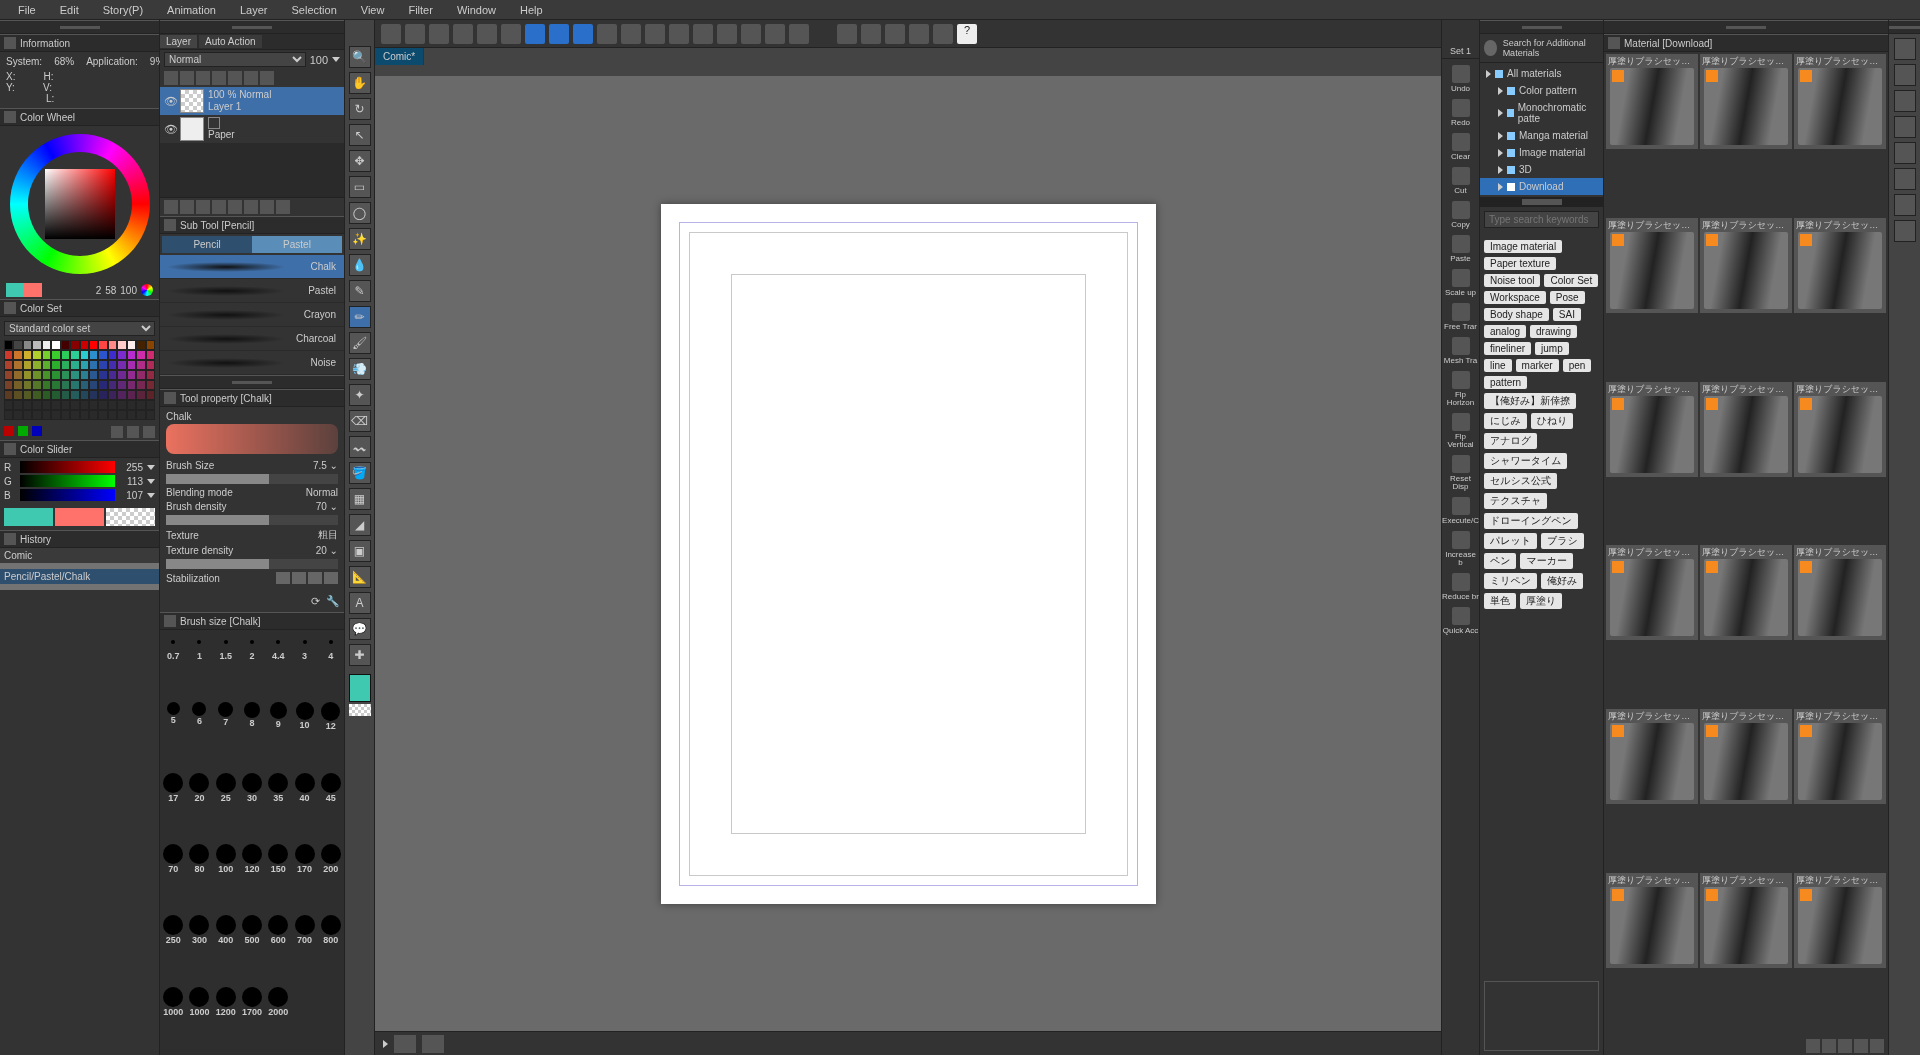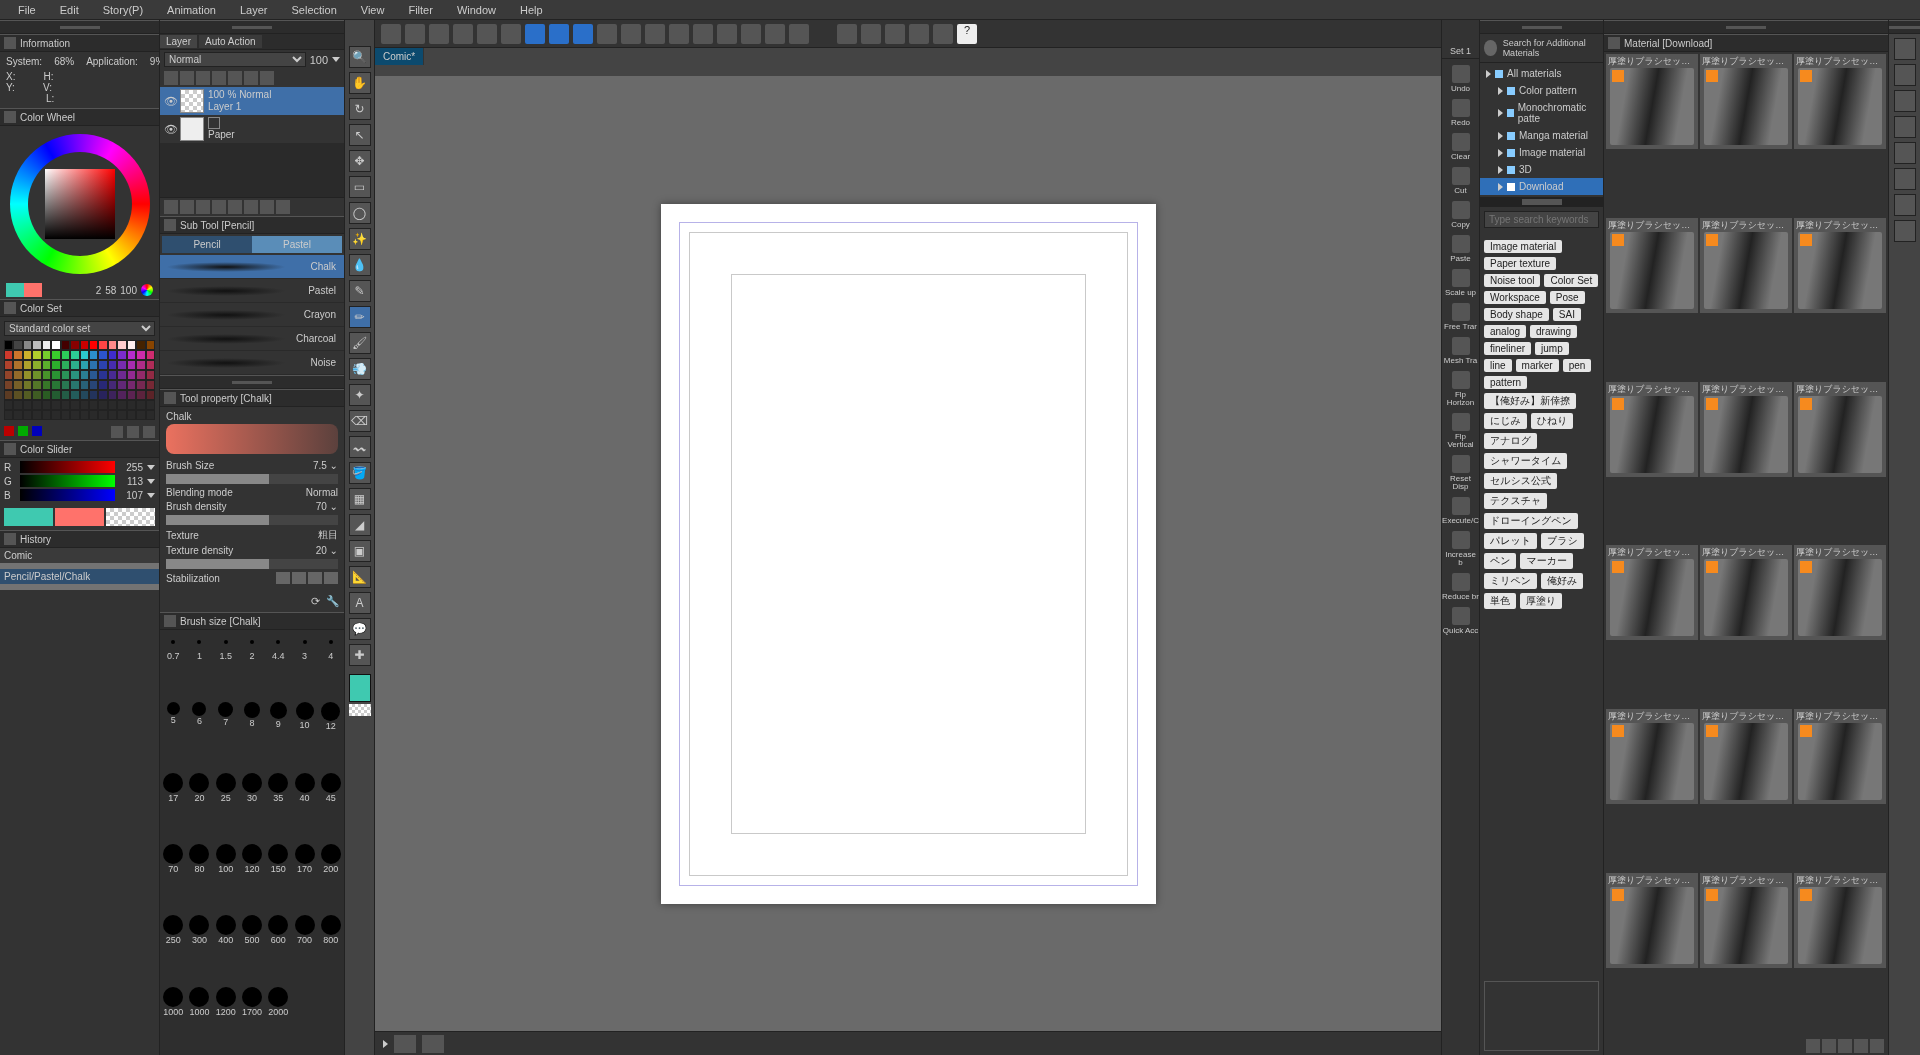--- a/index.html
+++ b/index.html
@@ -522,21 +522,21 @@
     </div>
     <div style="display:flex;justify-content:flex-end;gap:6px;padding:4px;">
         <span>⟳</span>
         <span>🔧</span>
       </div>
 
     <div class="panel-head">
         <span class="icon"></span>
         <span>Brush size [Chalk]</span>
       </div>
-    <div class="bs-grid" id="bsgrid" style="flex:1;overflow:auto;background:#2e2e2e;">
+    <div class="bs-grid" id="bsgrid" style="flex:1;overflow:auto;background:#2e2e2e;font-weight:bold;">
         <div class="bs-cell">
           <div style="width:4px;height:4px;background:#000;border-radius:50%;margin:7px auto;"></div>
           <div>0.7</div>
         </div>
         <div class="bs-cell">
           <div style="width:4px;height:4px;background:#000;border-radius:50%;margin:7px auto;"></div>
           <div>1</div>
         </div>
         <div class="bs-cell">
           <div style="width:4px;height:4px;background:#000;border-radius:50%;margin:7px auto;"></div>

